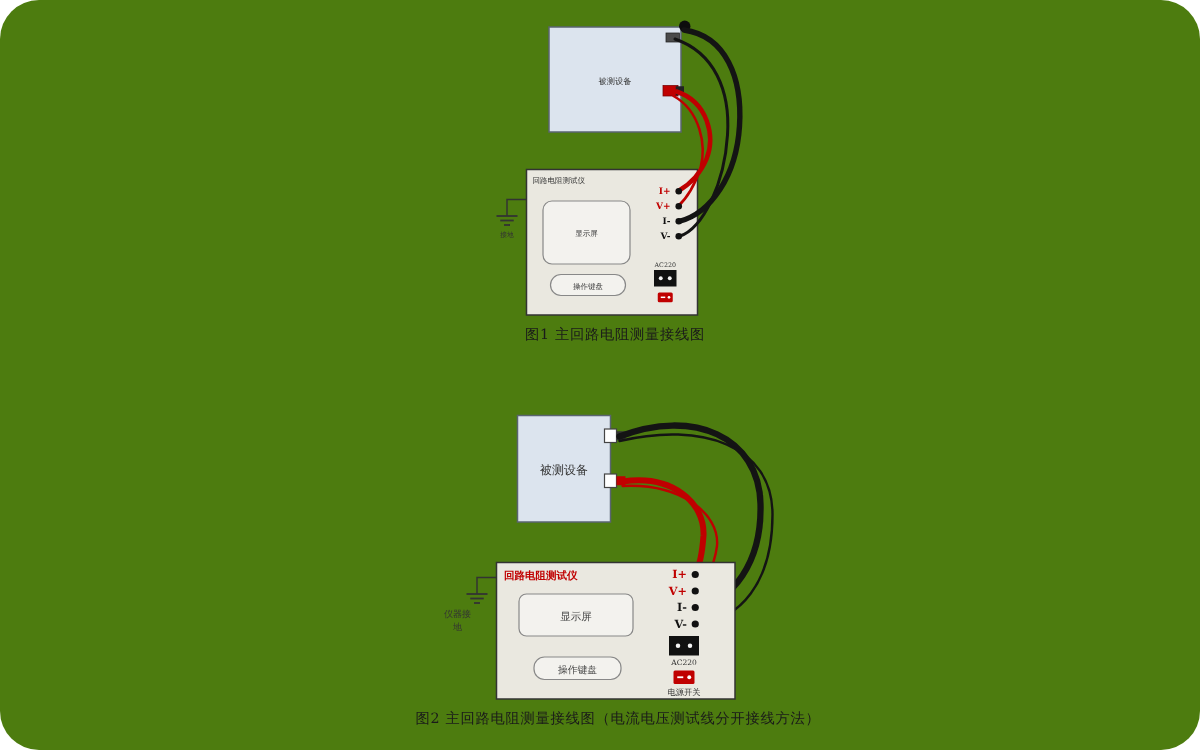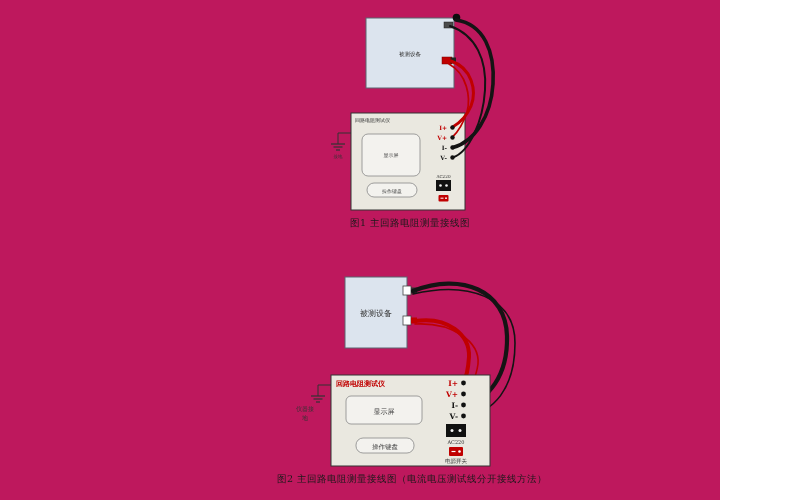--- a/index.html
+++ b/index.html
@@ -1,17 +1,17 @@
 <!DOCTYPE html>
 <html><head>
 <meta charset="utf-8">
 <style>
   html,body{margin:0;padding:0;background:#ffffff;}
-  .page{position:relative;width:720px;height:500px;background:#be185d;overflow:hidden;
-        font-family:"DejaVu Serif","Liberation Serif",serif;}
+  .page{position:relative;width:800px;height:500px;background:#4d7c0f;overflow:hidden;
+        font-family:"DejaVu Serif","Liberation Serif",serif;border-radius:26px;}
   svg text{font-family:"DejaVu Serif","Liberation Serif",serif;}
   .caption{fill:#1a1a1a;font-size:9.5px;letter-spacing:0.5px;}
   .tiny{fill:#333333;}
   .red-label{fill:#c00000;font-weight:bold;}
   .blk-label{fill:#111111;font-weight:bold;}
   .panel-label{fill:#444444;}
 </style>
 </head>
 <body>
 

